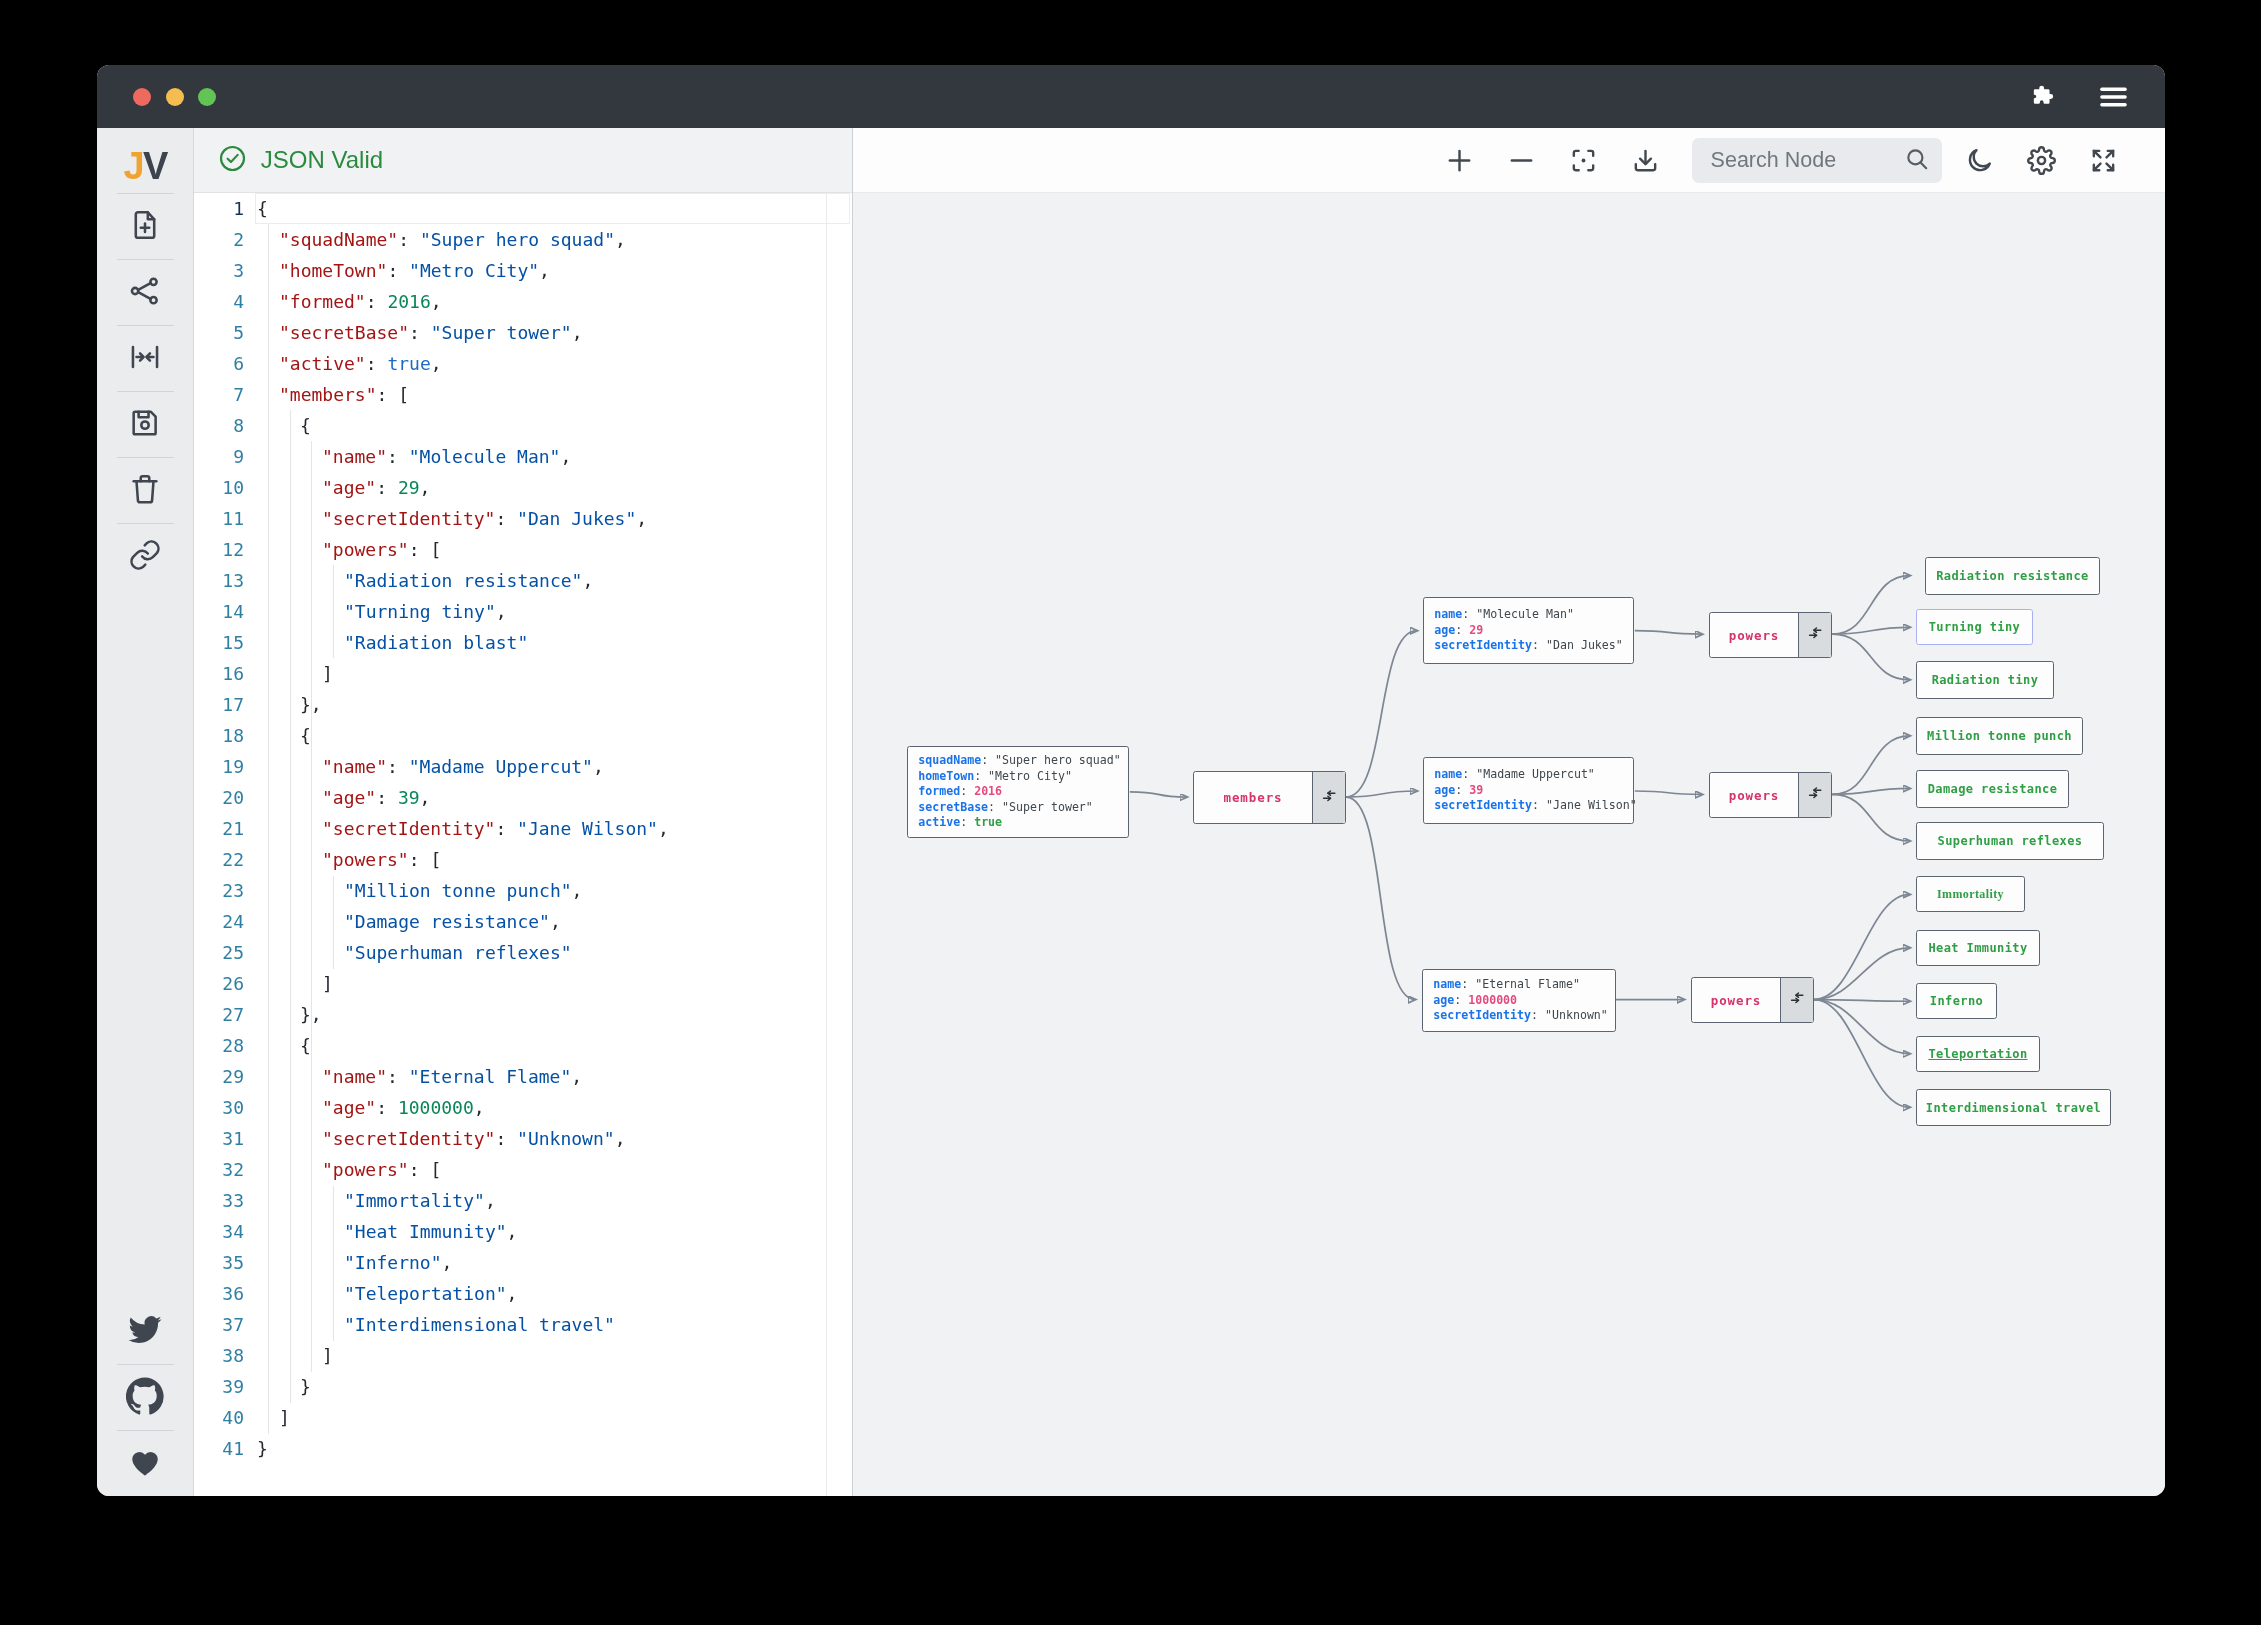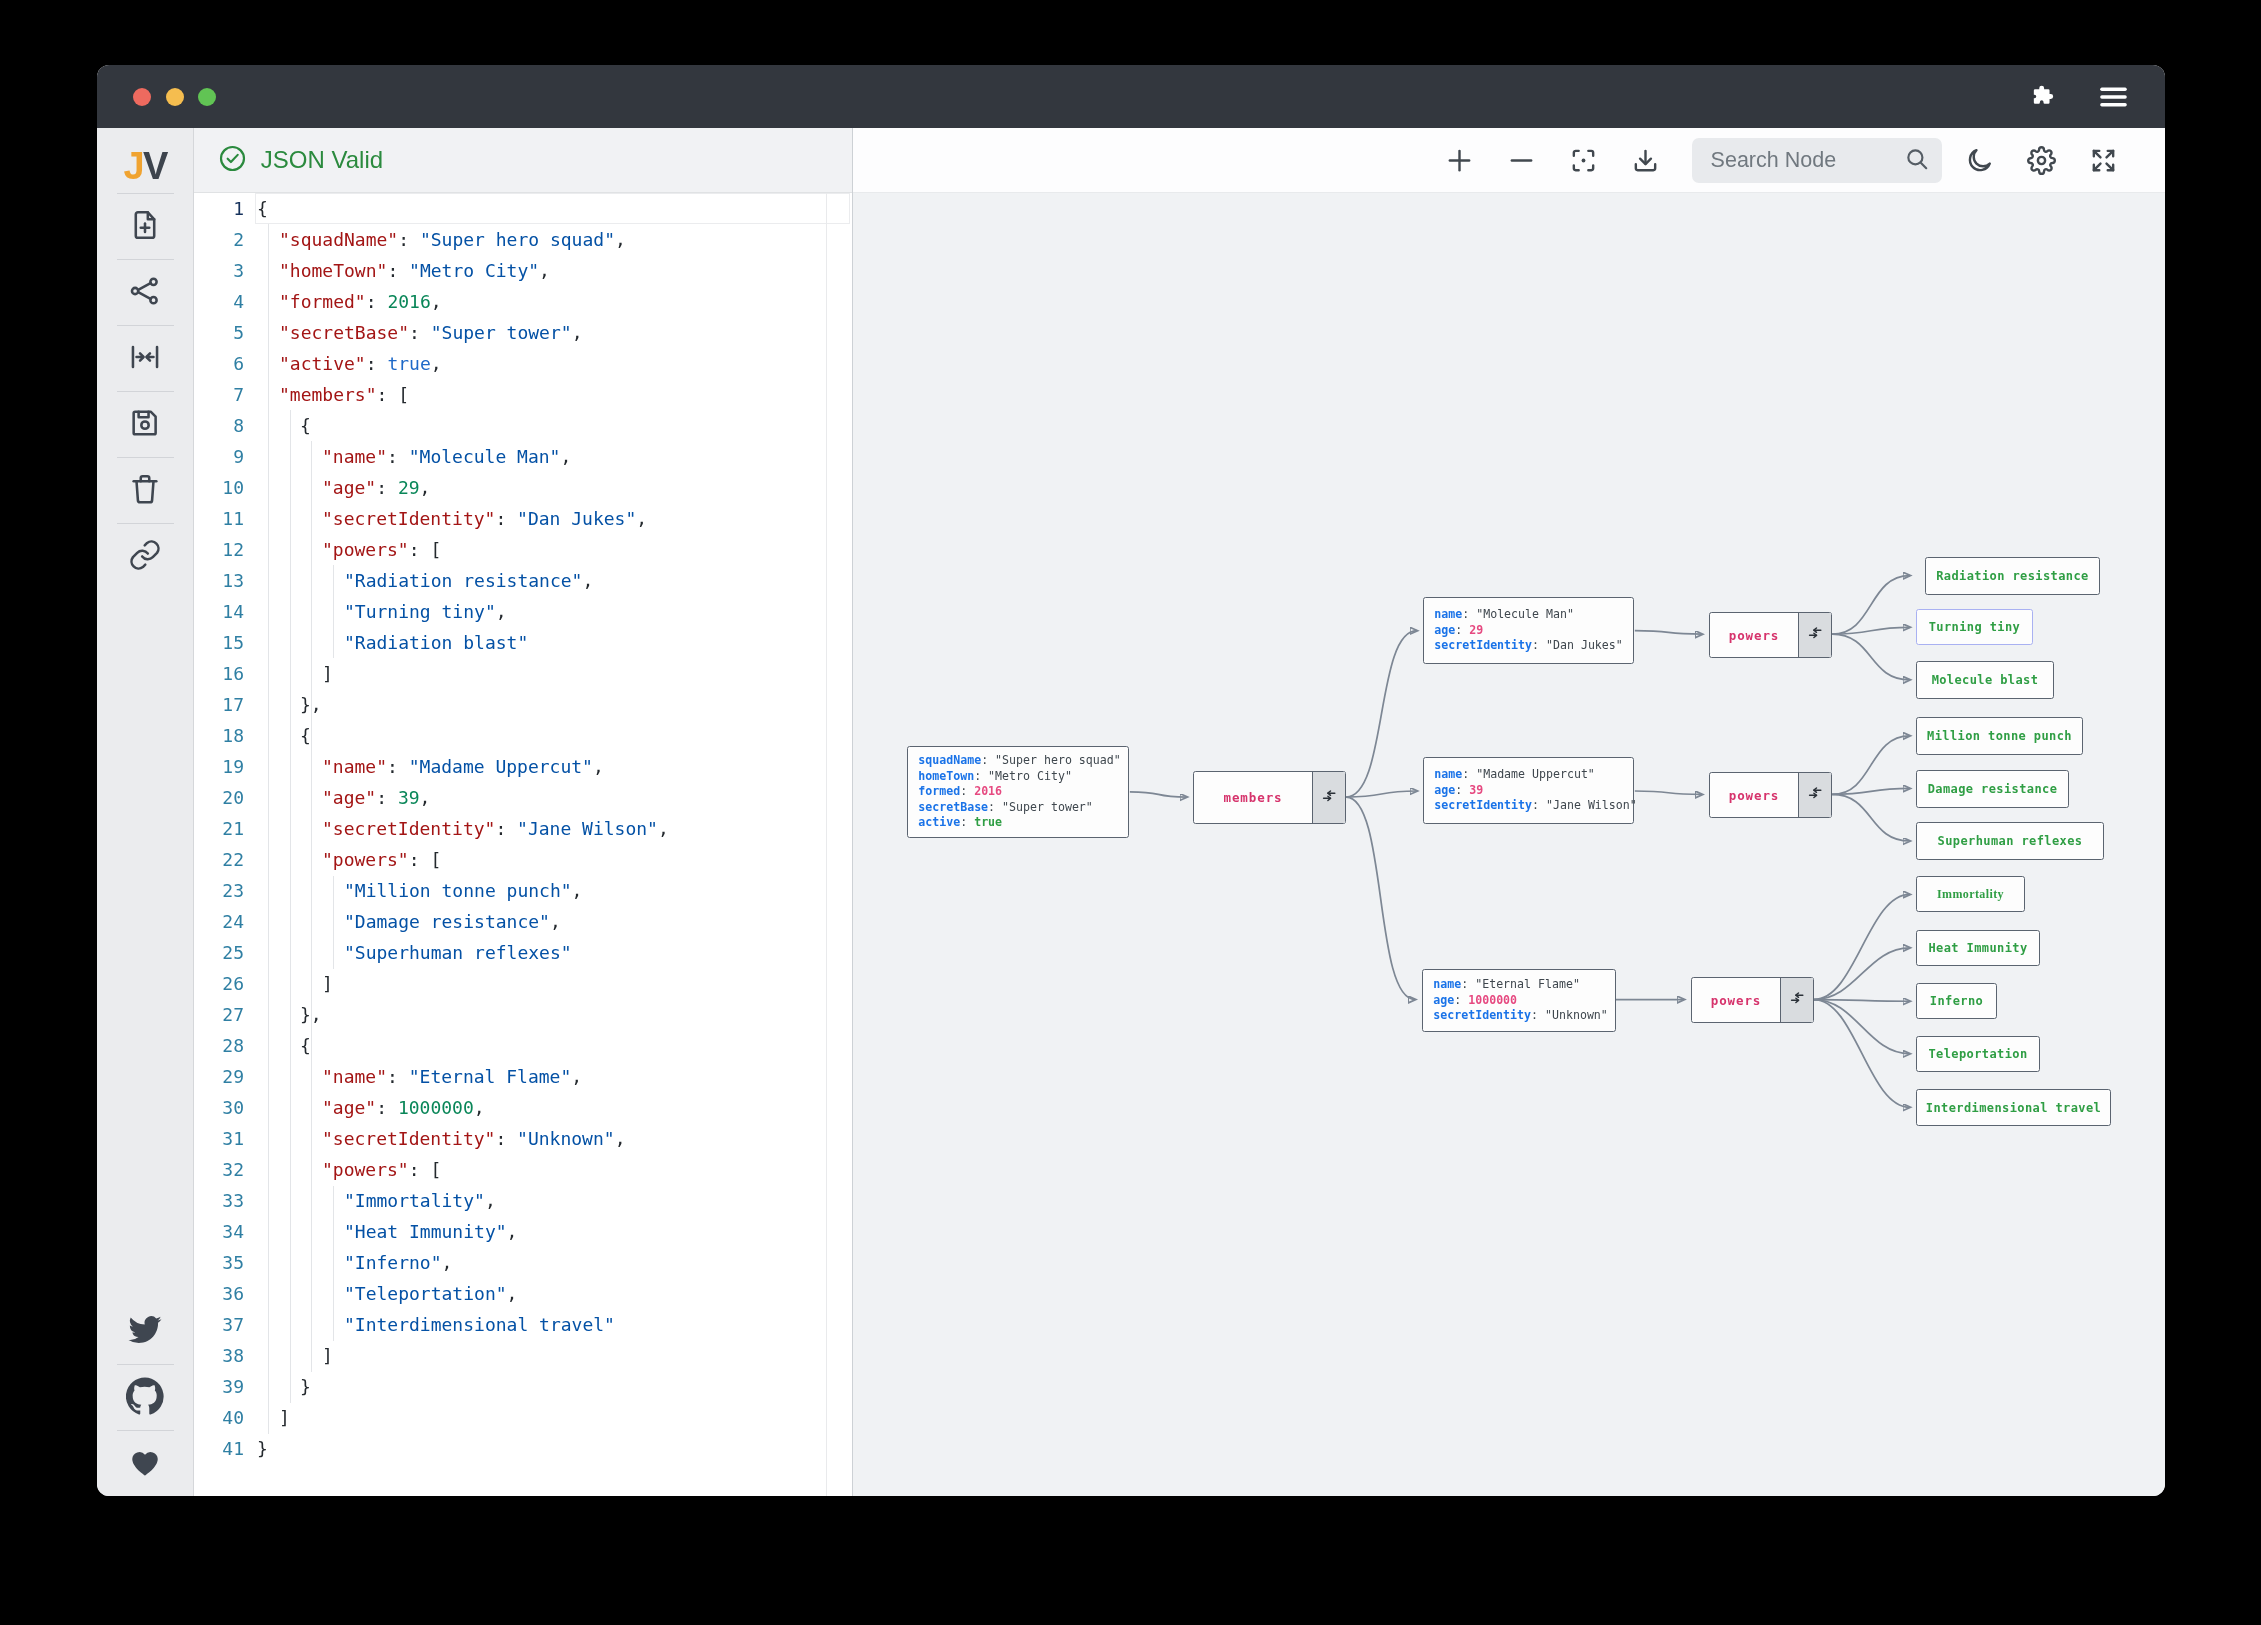--- a/index.html
+++ b/index.html
@@ -371,21 +371,21 @@
                   </svg></span>
               </div>
             </div>
             <div class="gnode leaf" style="left: 1063px; top: 364px; width: 175px; height: 38px; margin-left: 9px;">
               <span>Radiation resistance</span>
             </div>
             <div class="gnode leaf selected" style="left: 1063px; top: 416px; width: 117px; height: 36px;">
               <span>Turning tiny</span>
             </div>
             <div class="gnode leaf" style="left: 1063px; top: 468px; width: 138px; height: 38px;">
-              <span>Molecule blast</span>
+              <span>Radiation tiny</span>
             </div>
             <div class="gnode object" style="left: 570px; top: 564px; width: 211px; height: 67px;"><div><span class="gk">name</span><span class="gp">: </span><span class="gv-s">"Madame Uppercut"</span></div><div><span class="gk">age</span><span class="gp">: </span><span class="gv-n">39</span></div><div><span class="gk">secretIdentity</span><span class="gp">: </span><span class="gv-s">"Jane Wilson"</span></div></div>
             <div class="gnode parent" style="left: 856px; top: 579px; width: 123px; height: 46px;">
               <div class="plabel">powers</div>
               <div class="picon">
                 <span><svg width="16.4" height="16.4" viewBox="0 0 19 19" fill="none" stroke="#2b3138" stroke-width="1.7" stroke-linecap="round" stroke-linejoin="round">
                     <line x1="16" y1="6" x2="8" y2="6"></line>
                     <path d="M11 3.5 8 6l3 2.5"></path>
                     <line x1="3" y1="12" x2="11" y2="12"></line>
                     <path d="M8 9.5l3 2.5-3 2.5"></path>
@@ -415,21 +415,21 @@
             </div>
             <div class="gnode leaf" style="left: 1063px; top: 683px; width: 109px; height: 36px; font-family: Liberation Serif, serif;">
               <span>Immortality</span>
             </div>
             <div class="gnode leaf" style="left: 1063px; top: 737px; width: 124px; height: 36px;">
               <span>Heat Immunity</span>
             </div>
             <div class="gnode leaf" style="left: 1063px; top: 790px; width: 81px; height: 36px;">
               <span>Inferno</span>
             </div>
-            <div class="gnode leaf" style="left: 1063px; top: 843px; width: 124px; height: 36px;">
+            <div class="gnode leaf" style="left: 1063px; top: 843px; width: 124px; height: 36px; text-decoration: underline;">
               <span>Teleportation</span>
             </div>
             <div class="gnode leaf" style="left: 1063px; top: 896px; width: 195px; height: 37px;">
               <span>Interdimensional travel</span>
             </div>
           </div>
       </div>
     </section>
   </div>
 </div>

